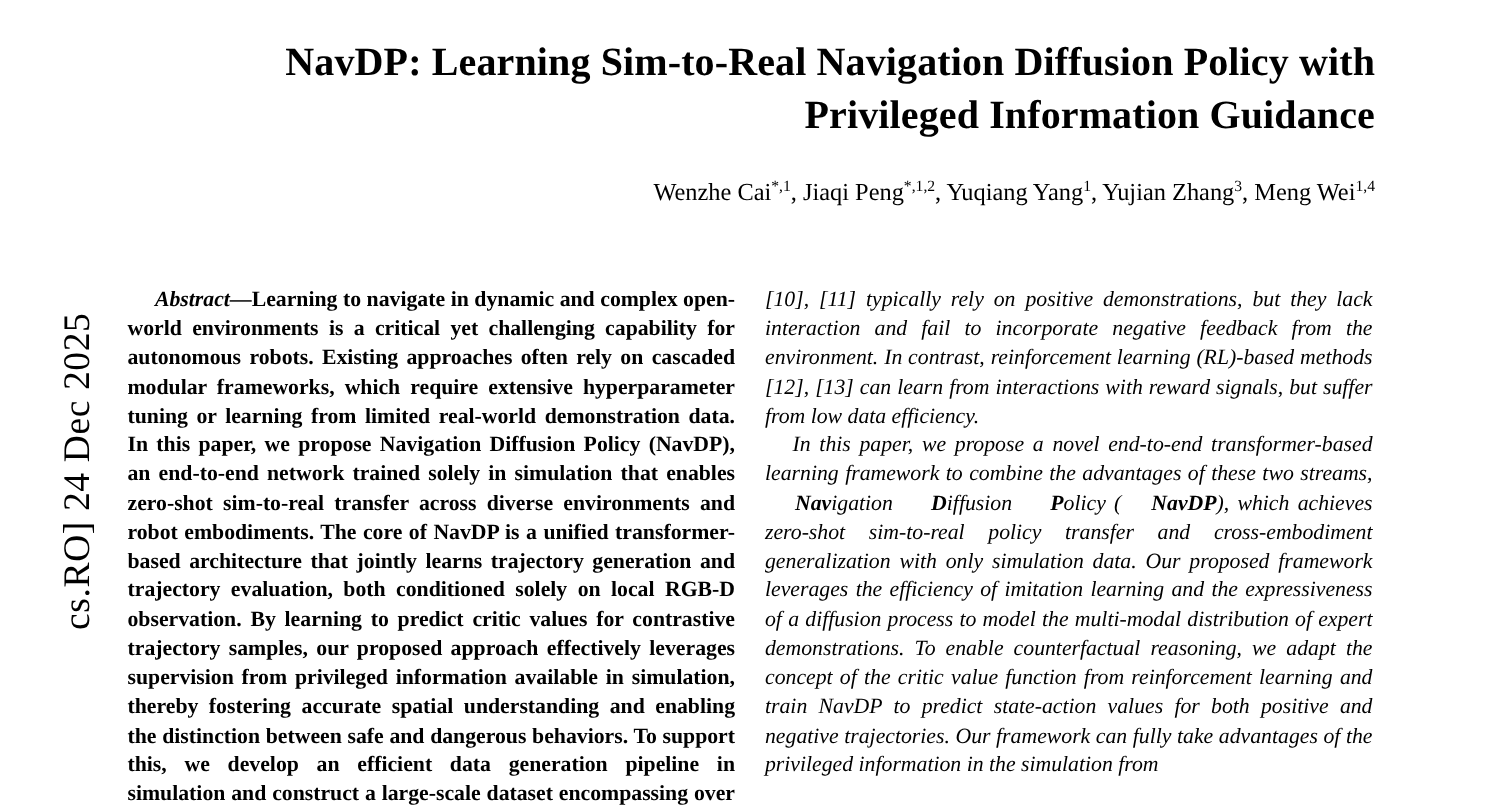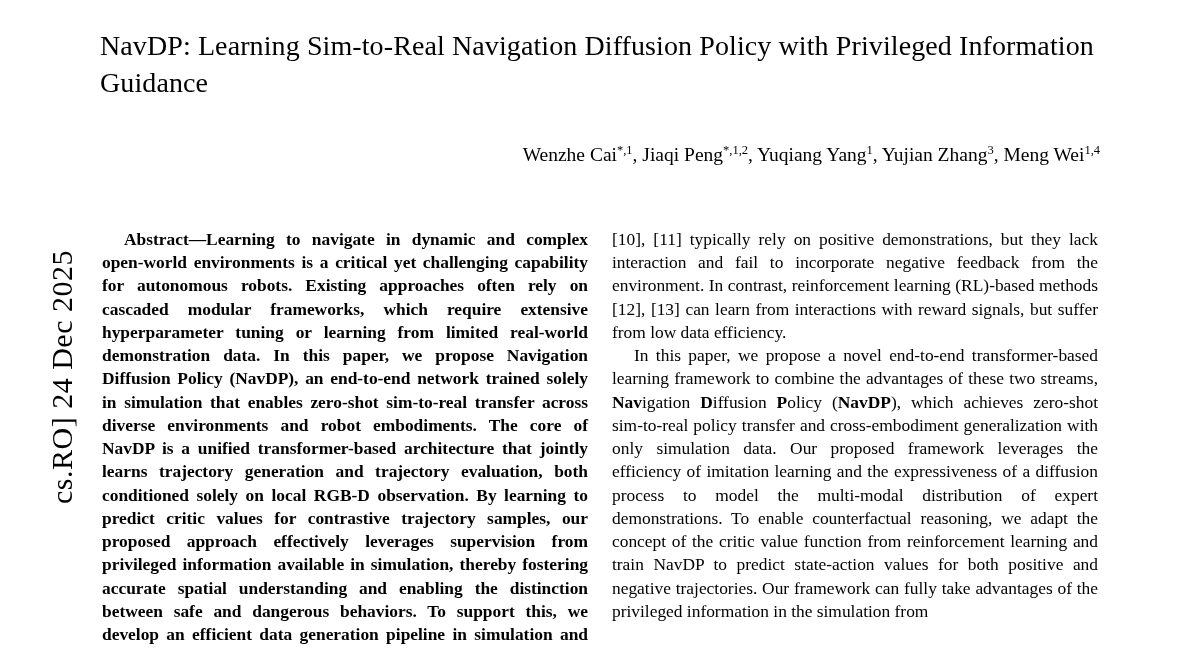--- a/index.html
+++ b/index.html
@@ -37,23 +37,23 @@
     color: #000000;
     white-space: nowrap;
     text-align: center;
   }
 
   .title {
     position: absolute;
     left: 100px;
     top: 28px;
     width: 1000px;
-    text-align: left;
-    font-size: 28px;
-    font-weight: normal;
+    text-align: right;
+    font-size: 32px;
+    font-weight: bold;
     line-height: 1.32;
     letter-spacing: 0.1px;
   }
 
   .authors {
     position: absolute;
     left: 100px;
     top: 140px;
     width: 1000px;
     text-align: right;
@@ -77,43 +77,44 @@
     position: absolute;
     top: 0;
     width: 486px;
     font-size: 17.4px;
     line-height: 1.335;
     text-align: justify;
     text-justify: inter-word;
     hyphens: manual;
   }
   .col-left { left: 102px; }
-  .col-right { left: 612px; }
+  .col-right { left: 612px; font-style: italic; }
 
   .col p {
     margin: 0;
   }
   .col p + p {
     margin-top: 0.0em;
   }
   .abstract-para {
     font-weight: bold;
     text-indent: 22px;
   }
   .abstract-label {
+    font-style: italic;
     font-weight: bold;
     margin-top: 24px;
   }
   .indent {
     text-indent: 22px;
   }
   .noindent {
     text-indent: 0;
   }
-  b.inline-bold { font-weight: bold; }
+  b.inline-bold { font-weight: bold; margin-left: 24px; }
 </style>
 </head>
 <body>
 
 <div class="page">
 
   <div class="arxiv-stamp">cs.RO]  24 Dec 2025</div>
 
   <div class="title">NavDP: Learning Sim-to-Real Navigation Diffusion Policy with Privileged Information Guidance</div>
 

